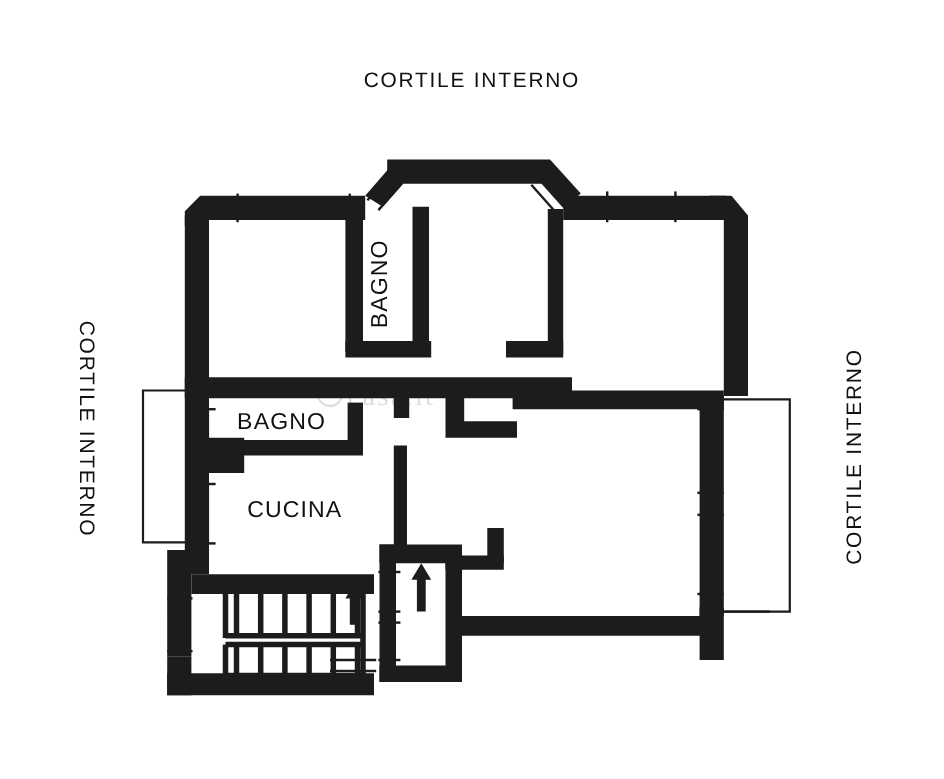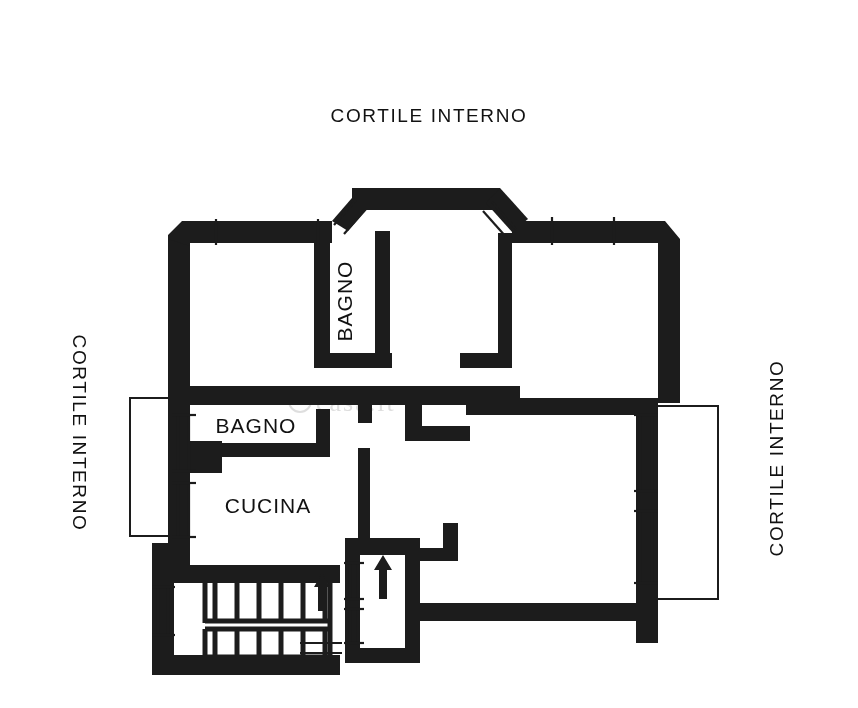--- a/index.html
+++ b/index.html
@@ -12,21 +12,20 @@
     height: 708px;
     font-family: "Liberation Sans", sans-serif;
     position: relative;
     overflow: hidden;
   }
   #plan-root {
     position: absolute;
     left: 0; top: 0;
     width: 858px;
     height: 532px;
-    margin-top: 43px;
   }
   .label-text {
     font-family: "Liberation Sans", sans-serif;
     fill: #111111;
     letter-spacing: 1.2px;
     font-weight: 400;
   }
   .courtyard-label {
     font-size: 19px;
     letter-spacing: 1.6px;

